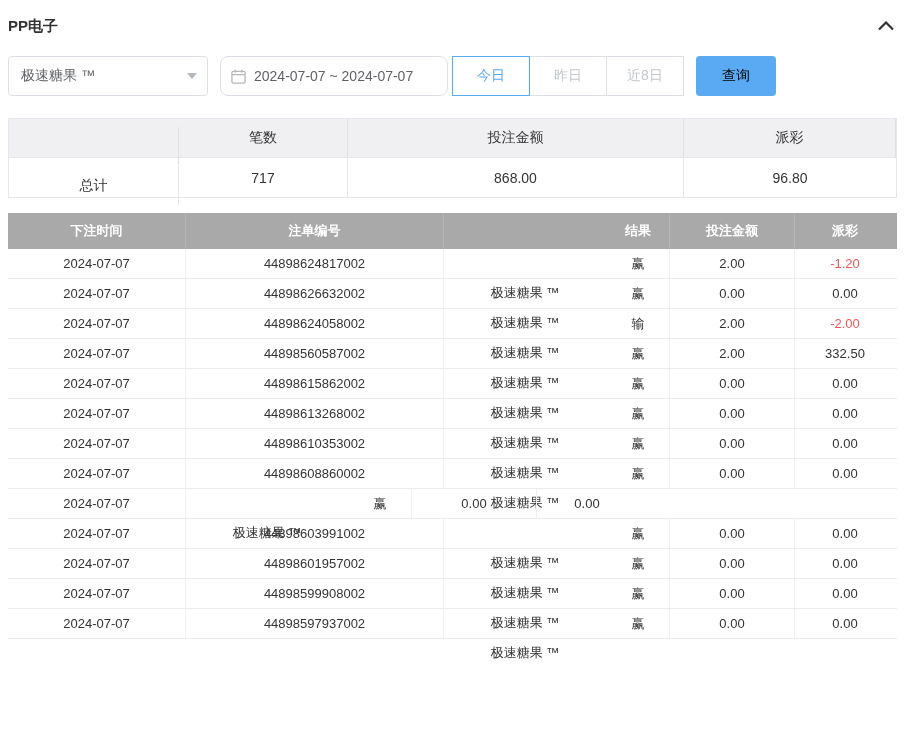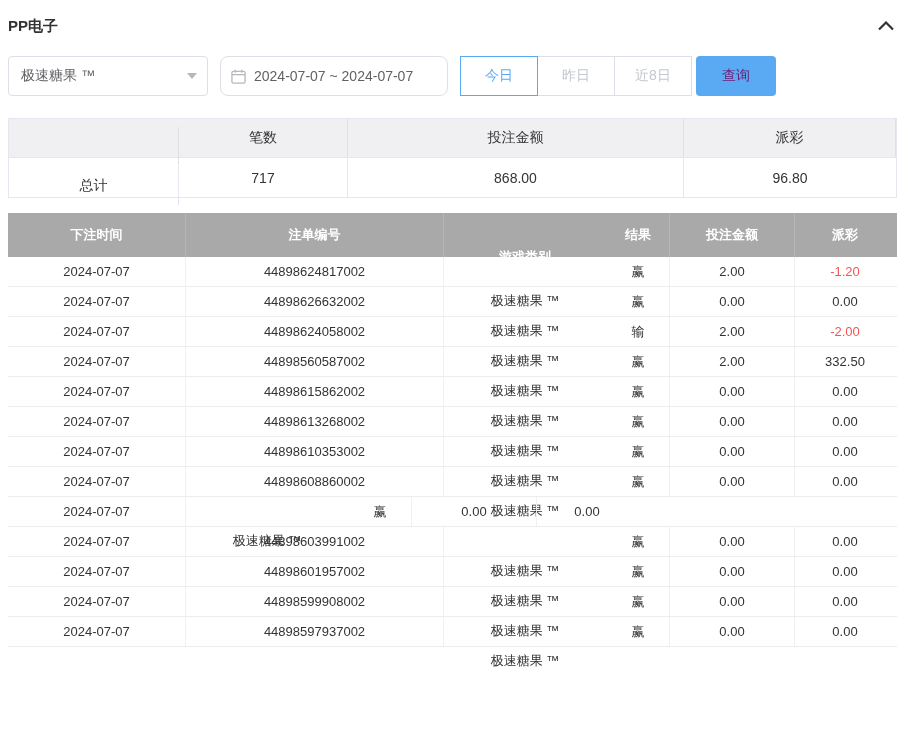--- a/index.html
+++ b/index.html
@@ -27,44 +27,44 @@
   .filters{display:flex;align-items:center;margin-top:18px;height:40px;}
   .select{width:200px;height:40px;border:1px solid var(--input-border);border-radius:4px;
           display:flex;align-items:center;justify-content:space-between;padding:0 10px 0 12px;
           font-size:14px;color:var(--muted);cursor:pointer;background:#fff;}
   .caret{width:0;height:0;border-left:5px solid transparent;border-right:5px solid transparent;
          border-top:6px solid #b4b8bf;}
   .date-box{width:228px;height:40px;border:1px solid var(--input-border);border-radius:8px;
             display:flex;align-items:center;padding:0 10px;margin-left:12px;font-size:14px;
             color:var(--muted);background:#fff;cursor:pointer;}
   .date-box svg{margin-right:8px;flex:0 0 auto;}
-  .btn-group{display:flex;margin-left:12px;justify-content:space-between;}
+  .btn-group{display:flex;margin-left:4px;justify-content:space-between;}
   .qbtn{width:78px;height:40px;background:#fff;border:1px solid var(--input-border);
         font-size:14px;color:var(--disabled);cursor:pointer;margin-left:-1px;
         font-family:inherit;}
   .qbtn:first-child{margin-left:0;}
   .qbtn.active{color:var(--accent);border-color:var(--accent);position:relative;z-index:2;}
-  .search-btn{width:80px;height:40px;margin-left:4px;background:var(--accent);color:#701a75;
+  .search-btn{width:80px;height:40px;margin-left:12px;background:var(--accent);color:#000000;
               border:none;border-radius:4px;font-size:14px;cursor:pointer;font-family:inherit;}
 
   
   .summary{margin-top:22px;border:1px solid var(--border);border-bottom:1px solid var(--border);}
   .summary .srow{display:flex;}
   .summary .shead{background:var(--summary-head);height:38px;}
   .summary .sbody{background:#fff;height:40px;}
   .scell{display:flex;align-items:center;justify-content:center;font-size:14px;color:var(--text);
          border-right:1px solid var(--border);height:100%;}
   .scell:last-child{border-right:none;}
   .summary .shead .scell{border-right:1px solid #e0e0e3;}
   .summary .sbody{border-top:1px solid var(--border);}
   .sc0{width:170px;margin-top:8px;}.sc1{width:169px;text-align:center;}.sc2{width:336px;}.sc3{width:212px;}
 
   
   .bet-table{margin-top:15px;}
-  .thead{display:flex;background:var(--thead-gray);height:44px;}
+  .thead{display:flex;background:var(--thead-gray);height:36px;}
   .thcell{display:flex;align-items:center;justify-content:center;color:#fff;font-size:13px;
           font-weight:bold;border-right:1px solid #b6b6b6;}
   .thcell:last-child{border-right:none;}
   .trow{display:flex;height:30px;border-bottom:1px solid #ececec;background:#fff;}
   .tcell{display:flex;align-items:center;justify-content:center;font-size:13px;color:var(--text);
          border-right:1px solid #f0f0f0;}
   .tcell:last-child,.trow .tcell.c5{border-right:none;}
   .tcell.neg{color:var(--neg);}
   .c0{width:178px;}.c1{width:258px;}.c2{width:163px;margin-top:44px;}.c3{width:63px;}.c4{width:125px;}.c5{width:100px;}
 </style>

